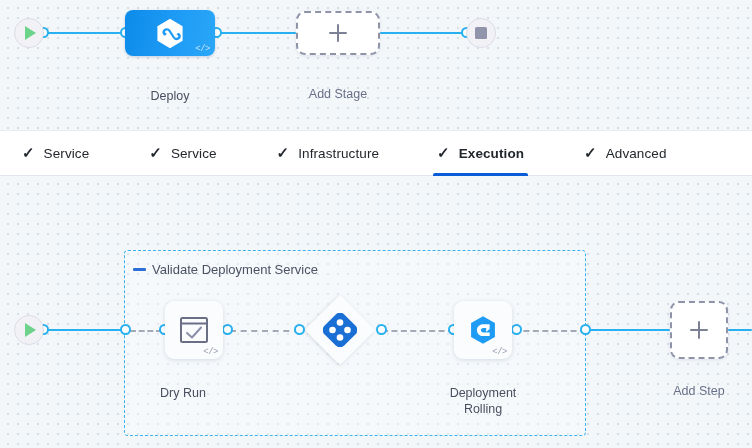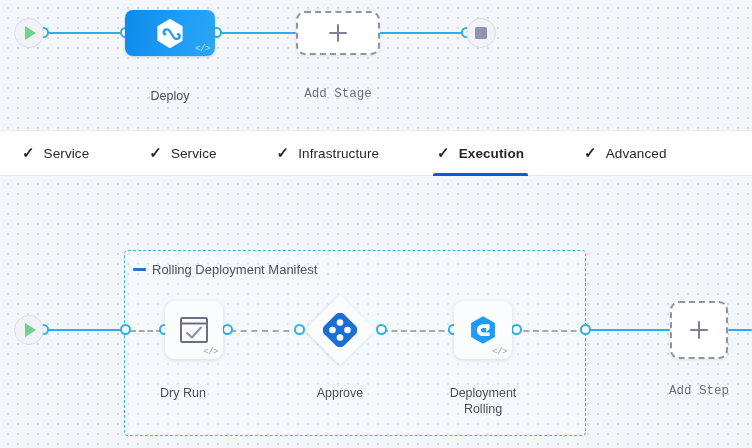--- a/index.html
+++ b/index.html
@@ -98,21 +98,21 @@
     content:"";position:absolute;background:#7c8195;border-radius:1px;
   }
   .plus::before{left:0;top:8px;width:18px;height:2px;}
   .plus::after{top:0;left:8px;width:2px;height:18px;}
 
   
   .nlabel{
     position:absolute;text-align:center;font-size:12.5px;
     color:#4a4f60;line-height:16px;margin-top:12px;
   }
-  .nlabel.muted{color:#6b7089;font-family:Liberation Mono, monospace;}
+  .nlabel.muted{color:#6b7089;}
 
   
   .group-box{
     position:absolute;border:1.5px dashed #39b3ef;border-radius:4px;
     background:rgba(255,255,255,0.30);box-sizing:border-box;
   }
   .group-head{
     position:absolute;display:flex;align-items:center;gap:6px;
   }
   .minus-ico{display:inline-block;width:13px;height:2.5px;background:#2c6fd6;border-radius:1px;}
@@ -195,21 +195,21 @@
       <span class="tlabel">Advanced</span>
     </div>
   </div>
 
   <div id="step-canvas" class="canvas">
 
     <div class="group-box" style="left:124px;top:74px;width:462px;height:186px;"></div>
 
     <div class="group-head" style="left:133px;top:86px;">
       <span class="minus-ico"></span>
-      <span class="group-title">Rolling Deployment Manifest</span>
+      <span class="group-title">Validate Deployment Service</span>
     </div>
 
     <div class="line" style="left:44px;top:153px;width:82px;"></div>
 
     <div class="dline" style="left:130px;top:154px;width:32px;"></div>
     <div class="dline" style="left:230px;top:154px;width:70px;"></div>
     <div class="dline" style="left:382px;top:154px;width:72px;"></div>
     <div class="dline" style="left:514px;top:154px;width:72px;"></div>
 
     <div class="line" style="left:586px;top:153px;width:84px;"></div>
@@ -257,21 +257,20 @@
       <span class="codebadge dark">&lt;/&gt;</span>
     </div>
 
     <div class="add-node" style="left:670px;top:125px;width:58px;height:58px;">
       <span class="plus"></span>
     </div>
 
     <div class="nlabel" style="left:133px;top:197px;width:100px;">Dry Run</div>
 
     <div class="nlabel" style="left:290px;top:197px;width:100px;">
-      <div>Approve</div>
     </div>
 
     <div class="nlabel" style="left:433px;top:197px;width:100px;">
       <div>Deployment</div>
       <div>Rolling</div>
     </div>
 
     <div class="nlabel muted" style="left:649px;top:195px;width:100px;">Add Step</div>
   </div>
 

